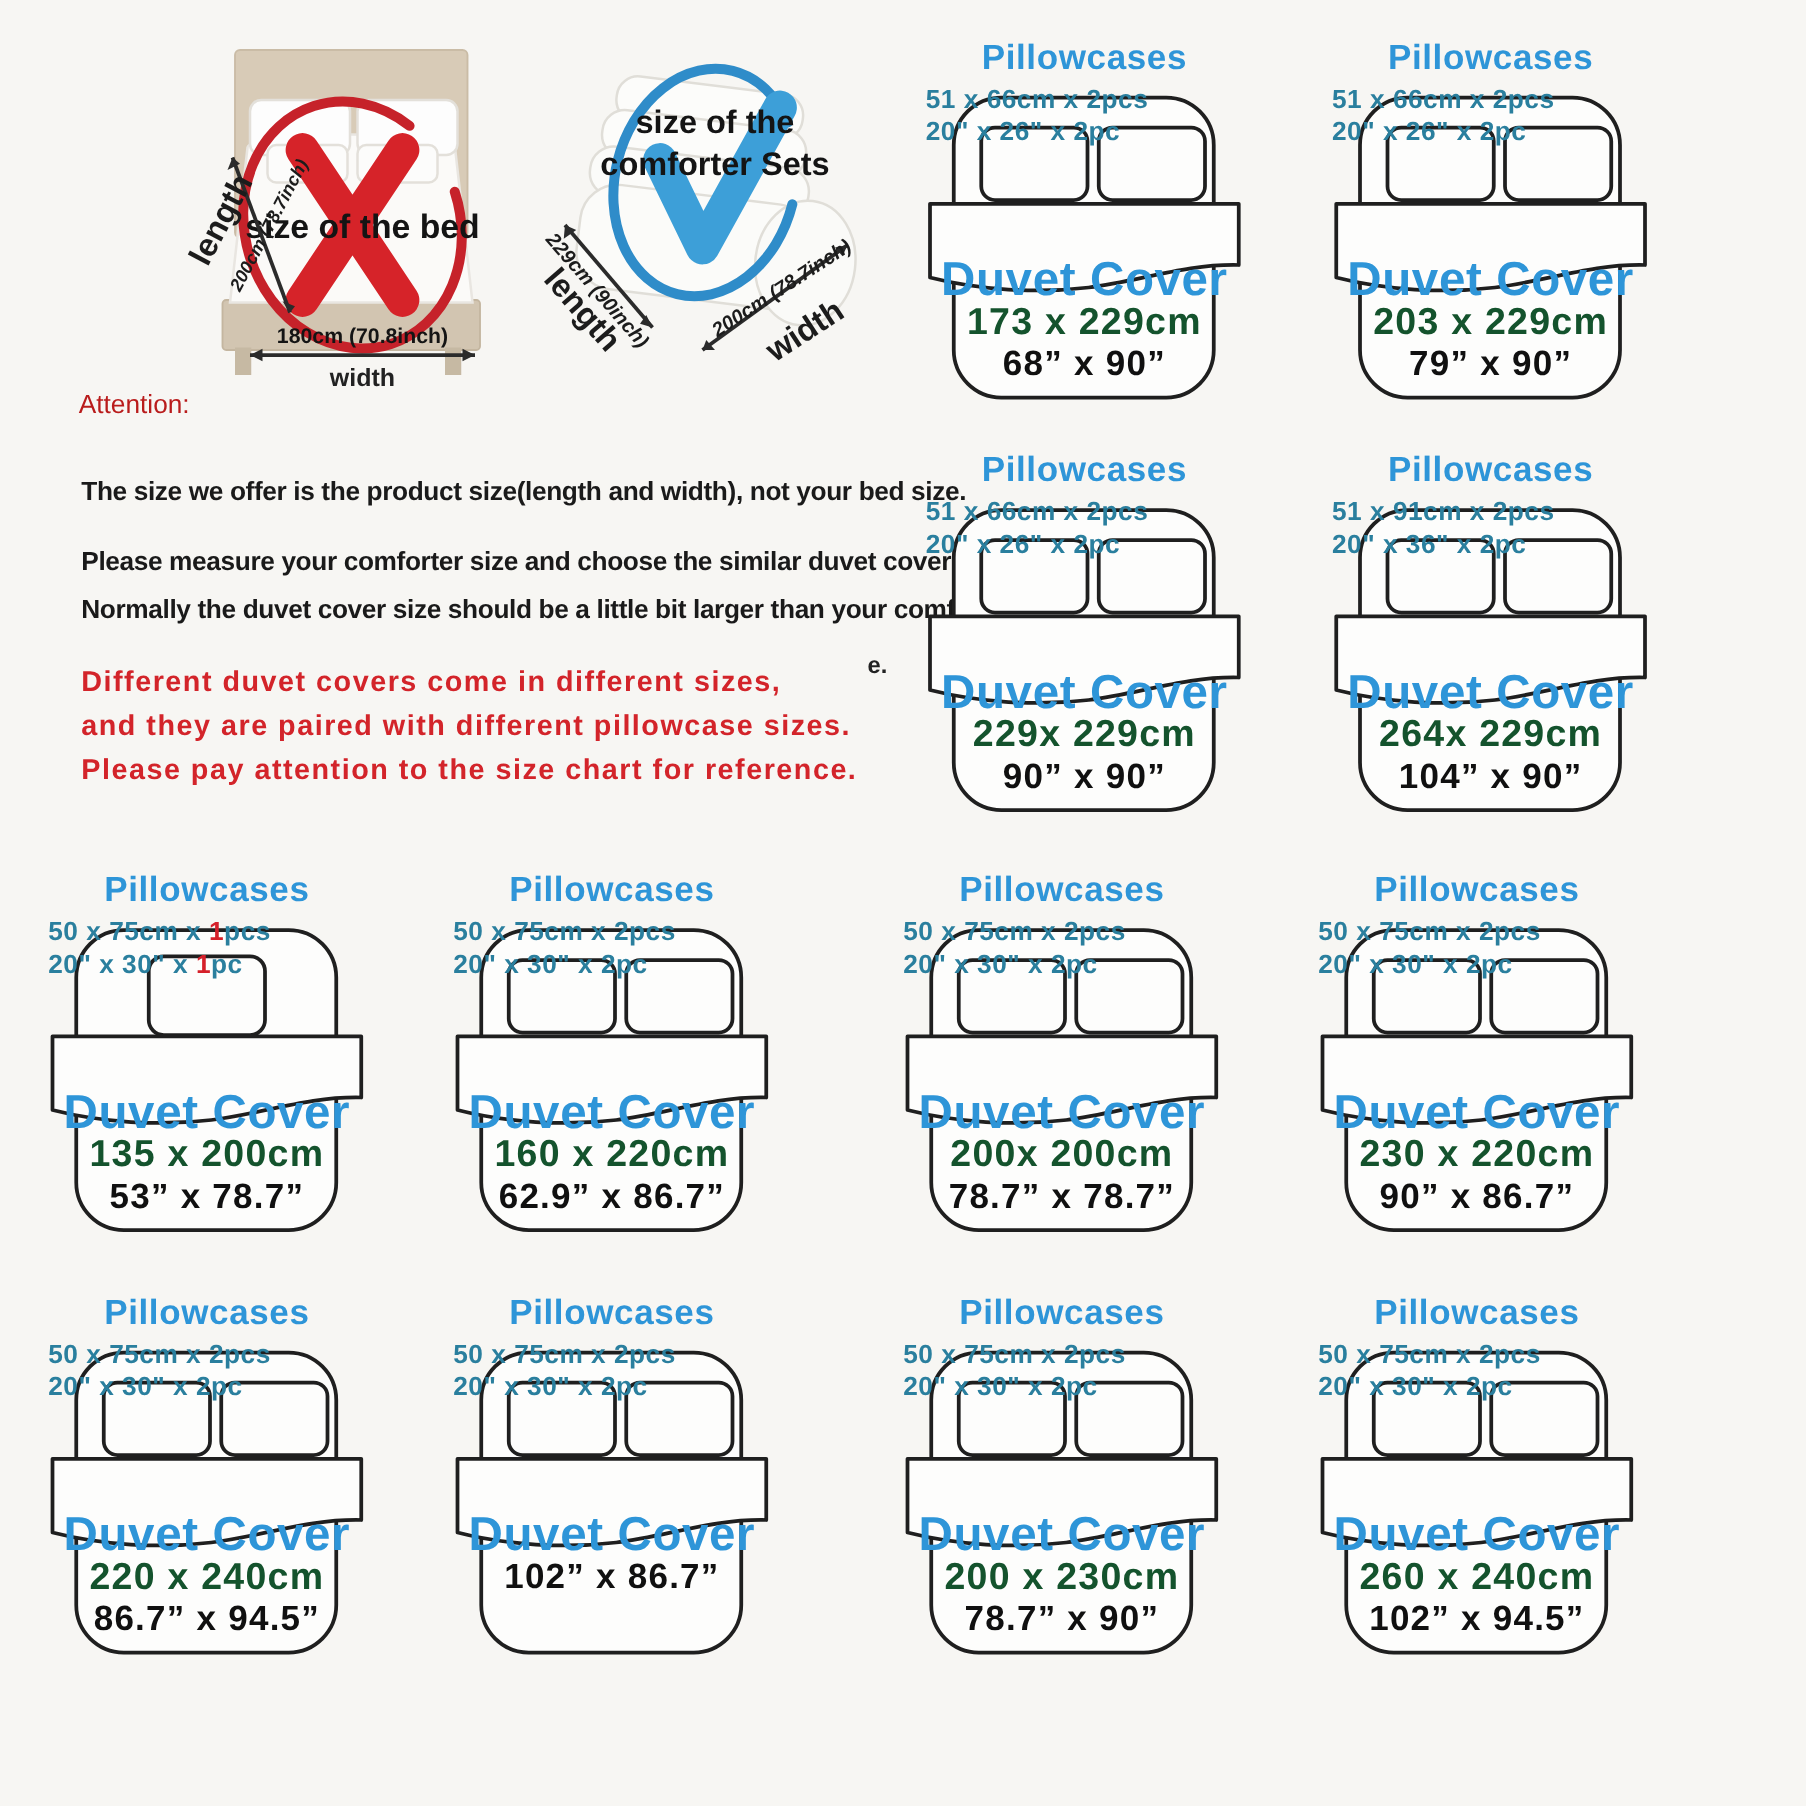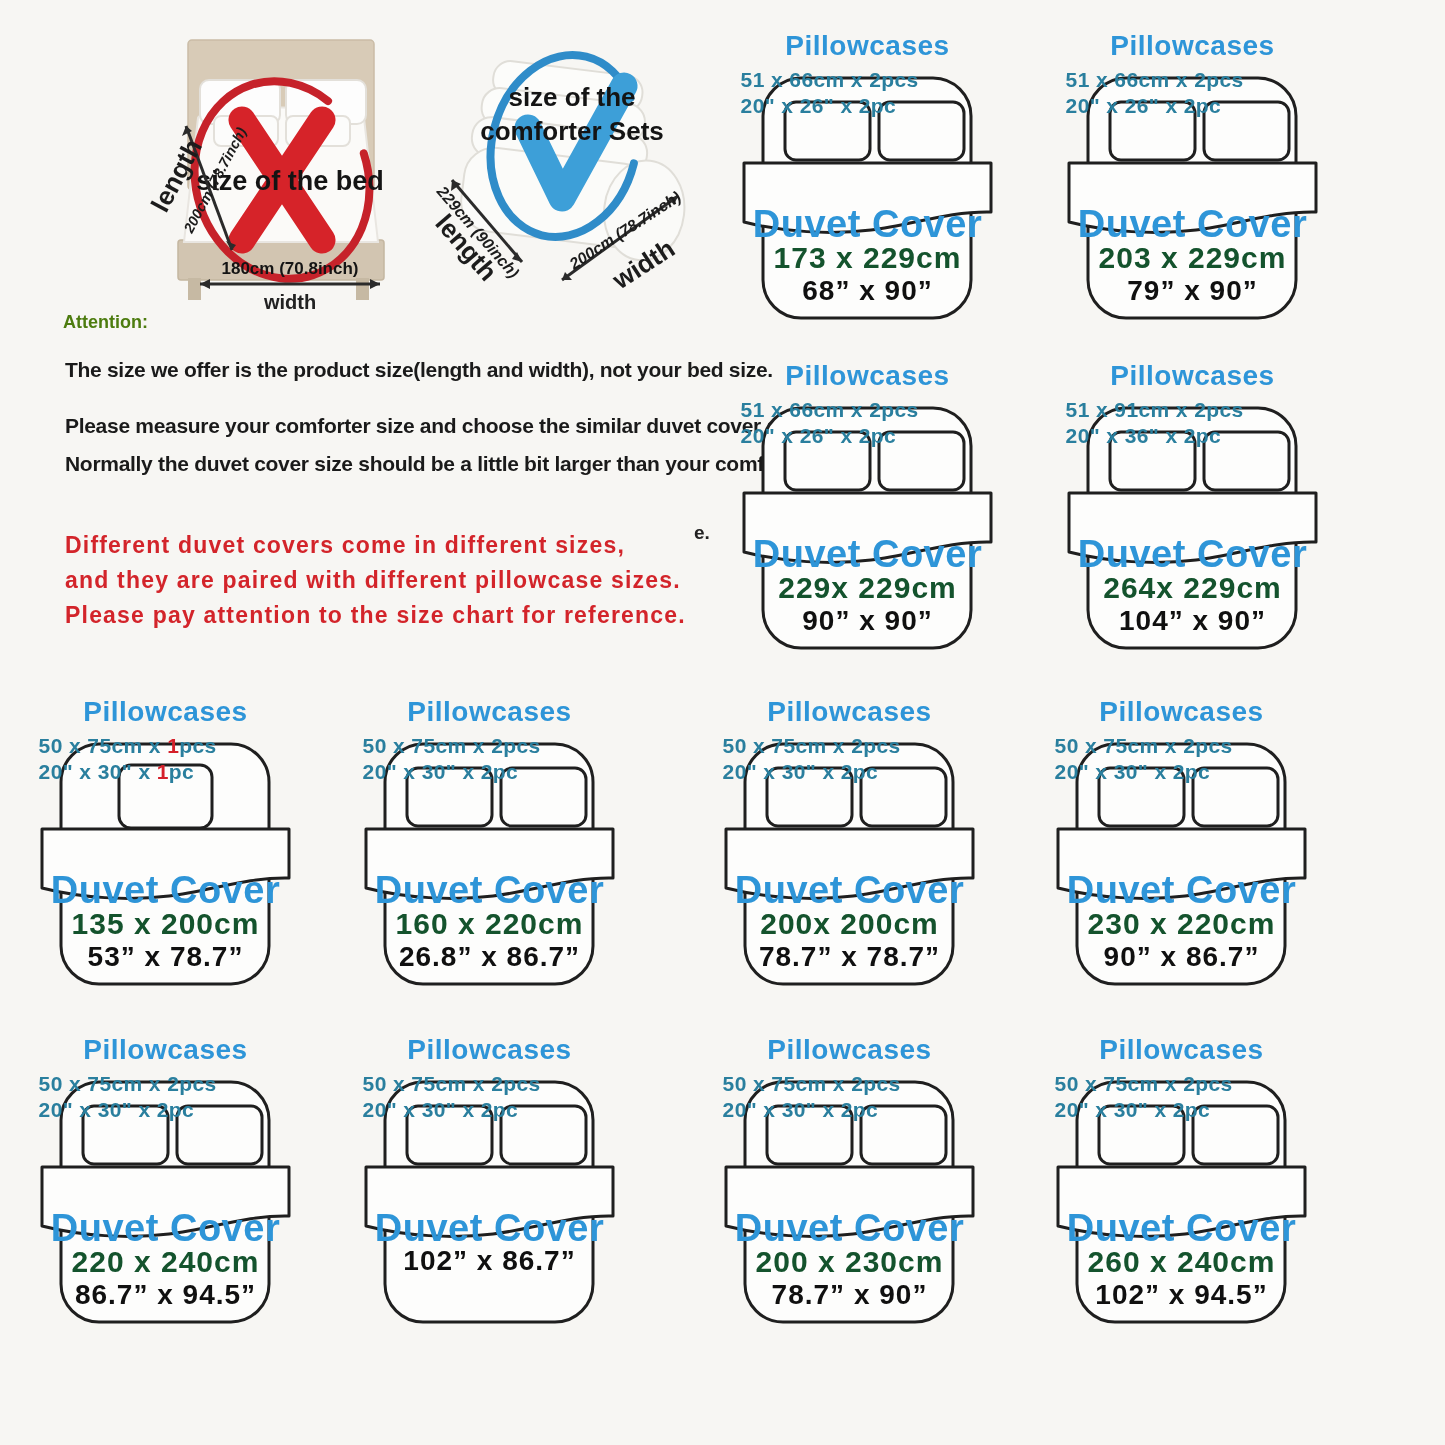--- a/index.html
+++ b/index.html
@@ -1,21 +1,21 @@
 <!DOCTYPE html>
 <html><head>
 <meta charset="utf-8">
 <style>
   html,body{margin:0;padding:0;background:#f7f6f3;}
   .canvas{position:relative;width:1445px;height:1445px;background:#f7f6f3;overflow:hidden;
           font-family:"Liberation Sans","DejaVu Sans",sans-serif;}
   .abs{position:absolute;}
   
-  .attn-h{font-size:18px;font-weight:bold;color:#4d7c0f;}
-  .attn-line{font-size:21px;font-weight:bold;color:#1a1a1a;letter-spacing:-0.3px;}
+  .attn-h{font-size:21px;font-weight:normal;color:#b91c1c;}
+  .attn-line{font-size:21px;font-weight:bold;color:#1a1a1a;letter-spacing:-0.3px;margin-top:24px;}
   .warn-line{font-size:23px;font-weight:bold;color:#d3242a;letter-spacing:1.2px;line-height:35px;white-space:nowrap;}
   .fragment{font-size:19px;font-weight:bold;color:#222;}
   
   .diagram{position:absolute;width:235px;}
   .d-title{font-size:28px;font-weight:bold;color:#2e95d8;text-align:center;height:32px;letter-spacing:.5px;}
   .bed-wrap{position:relative;width:235px;height:265px;}
   .bed-svg{position:absolute;left:0;top:0;overflow:visible;}
   .pc-lines{position:absolute;left:-4%;top:5px;width:108%;}
   .pc-line{font-size:21px;font-weight:bold;color:#2a7f9e;line-height:26px;letter-spacing:.4px;white-space:nowrap;}
   .pc-red{color:#d5202a;}
@@ -232,21 +232,21 @@
         </g>
         <path d="M -6 101 L 241 101 L 241 150 C 198 149 162 163 121 168 C 80 173 33 170 -6 160 Z" fill="#fdfdfc" stroke="#1f1f1f" stroke-width="3" stroke-linejoin="round"></path>
       </svg>
       <div class="pc-lines">
         <div class="pc-line"><span>50 x 75cm x 2pcs</span><span class="pc-red"></span><span></span></div>
         <div class="pc-line"><span>20" x 30" x 2pc</span><span class="pc-red"></span><span></span></div>
       </div>
       <div class="duvet-text">
         <div class="duvet-label">Duvet Cover</div>
         <div class="duvet-cm">160 x 220cm</div>
-        <div class="duvet-in">26.8” x 86.7”</div>
+        <div class="duvet-in">62.9” x 86.7”</div>
       </div>
     </div>
   </div>
       <div class="diagram" style="left: 732px; top: 696px;">
     <div class="d-title">Pillowcases</div>
     <div class="bed-wrap">
       <svg class="bed-svg" width="235" height="265" viewBox="0 0 235 265">
         <rect x="13" y="16" width="208" height="240" rx="38" fill="#fdfdfc" stroke="#1f1f1f" stroke-width="3"></rect>
         <g>
           <rect x="35" y="40" width="85" height="58" rx="11" fill="#fdfdfc" stroke="#1f1f1f" stroke-width="3"></rect>

